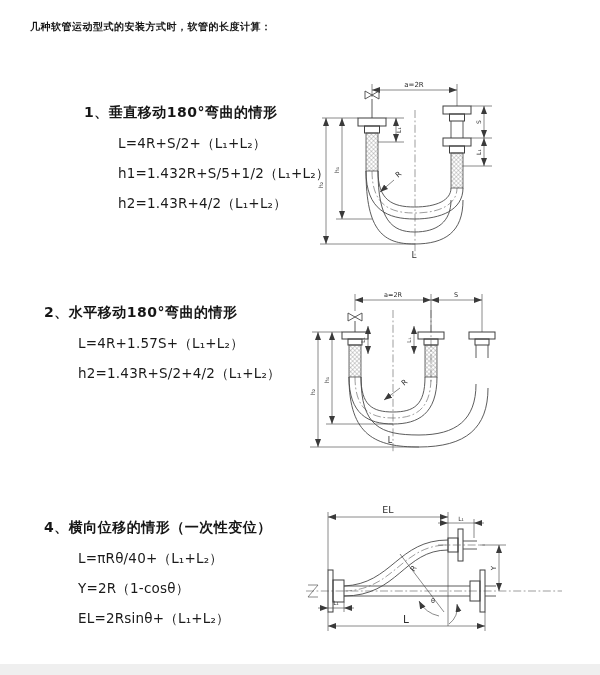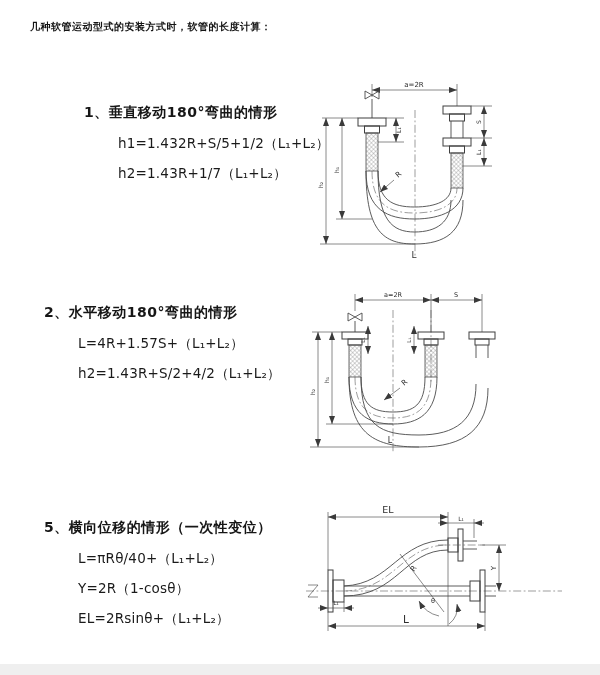--- a/index.html
+++ b/index.html
@@ -30,35 +30,36 @@
   .bottom-edge{position:absolute;left:0;top:664px;width:600px;height:11px;background:#efefef;}
 </style>
 </head>
 <body>
 
 <div class="page-title">几种软管运动型式的安装方式时，软管的长度计算：</div>
 
 <div class="section" id="sec1">
   <div class="sec-heading">1、垂直移动180°弯曲的情形</div>
   <ul class="formulas">
+    <li class="f-line">L=4R+S/2+（L₁+L₂）</li>
     <li class="f-line">h1=1.432R+S/5+1/2（L₁+L₂）</li>
-    <li class="f-line">h2=1.43R+1/7（L₁+L₂）</li>
+    <li class="f-line">h2=1.43R+4/2（L₁+L₂）</li>
   </ul>
 </div>
 
 <div class="section" id="sec2">
   <div class="sec-heading">2、水平移动180°弯曲的情形</div>
   <ul class="formulas">
     <li class="f-line">L=4R+1.57S+（L₁+L₂）</li>
     <li class="f-line">h2=1.43R+S/2+4/2（L₁+L₂）</li>
   </ul>
 </div>
 
 <div class="section" id="sec3">
-  <div class="sec-heading">5、横向位移的情形（一次性变位）</div>
+  <div class="sec-heading">4、横向位移的情形（一次性变位）</div>
   <ul class="formulas">
     <li class="f-line">L=πRθ/40+（L₁+L₂）</li>
     <li class="f-line">Y=2R（1-cosθ）</li>
     <li class="f-line">EL=2Rsinθ+（L₁+L₂）</li>
   </ul>
 </div>
 
 <div class="diagram" id="dia1">
 <svg width="285" height="192" viewBox="0 0 285 192">
   <defs>

